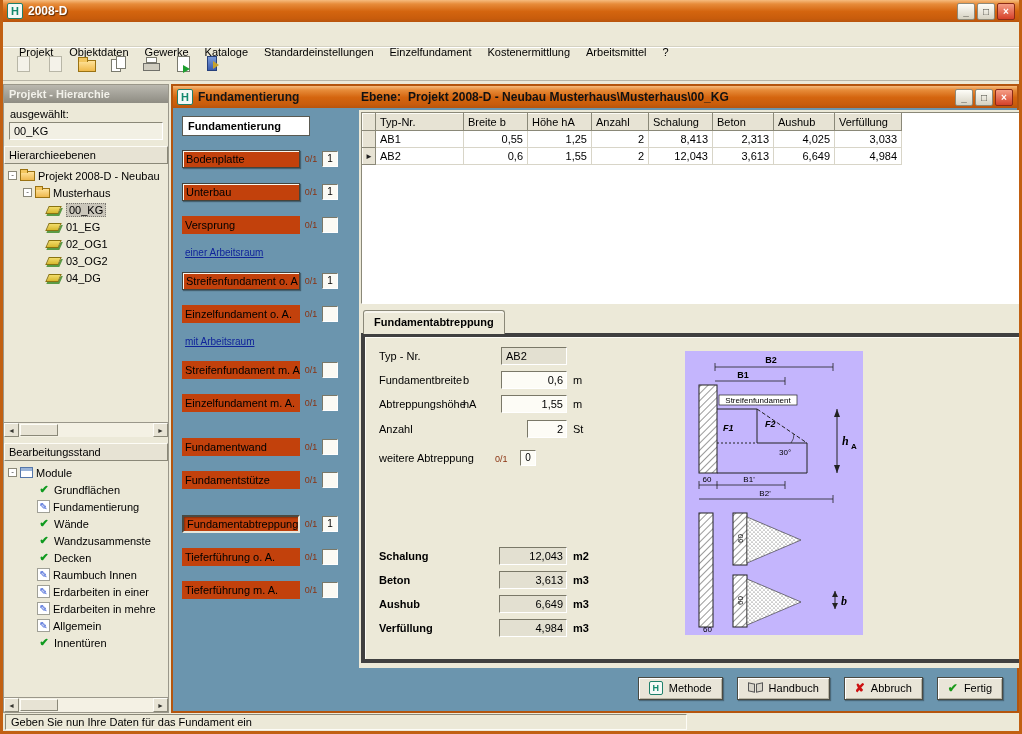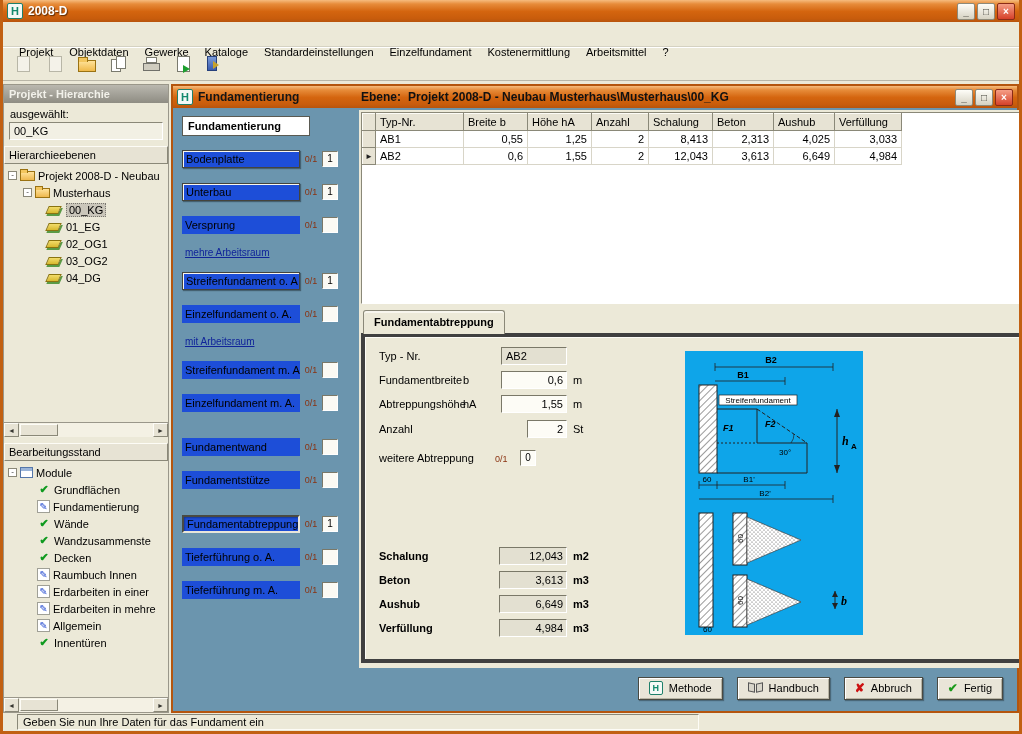--- a/index.html
+++ b/index.html
@@ -70,21 +70,21 @@
 
 
 .inner-window{position:absolute;left:168px;top:84px;width:848px;height:629px;border:2px solid #b4550e;background:#6b95ae;}
 .iw-title{font-weight:bold;color:#151515;font-size:12px;}
 .iw-level{position:absolute;left:188px;top:4px;display:flex;gap:7px;font-weight:bold;color:#111;font-size:12px;white-space:nowrap;}
 .iw-body{position:absolute;left:0;top:22px;right:0;bottom:0;background:#6b95ae;}
 .sidebar{position:absolute;left:0;top:0;width:185px;bottom:0;padding:8px 0 0 7px;}
 .sb-header{width:128px;background:#fff;border:1px solid #5a5a52;font-weight:bold;padding:3px 5px;margin:0 0 6px 2px;}
 .sb-row{display:flex;align-items:center;margin:13px 6px 0 2px;height:20px;}
 .sb-row.gap{margin-top:24px;}
-.sb-btn{width:118px;background:#1d4ed8;padding:3px;font-size:11px;white-space:nowrap;overflow:hidden;flex:0 0 118px;}
+.sb-btn{width:118px;background:#c2410c;padding:3px;font-size:11px;white-space:nowrap;overflow:hidden;flex:0 0 118px;}
 .sb-btn.active{border:1px solid #44443c;box-shadow:inset 1px 1px 0 #f8f6ee,1px 1px 1px rgba(0,0,0,.35);padding:2px 3px;}
 .sb-btn.pressed{border:2px solid;border-color:#4a4a42 #e8e6da #e8e6da #4a4a42;box-shadow:inset 1px 1px 2px rgba(0,0,0,.3);padding:1px 3px;}
 .sb-count{width:22px;text-align:center;font-size:9px;color:#8a3210;}
 .sb-box{width:16px;height:16px;background:#fbfaf4;border:1px solid;border-color:#7a7868 #fff #fff #7a7868;font-size:10px;text-align:center;line-height:14px;}
 .sb-sep{margin:12px 0 0 5px;font-size:10px;color:#10249a;text-decoration:underline;}
 
 .content{position:absolute;left:186px;top:2px;width:792px;height:558px;background:#ece9d8;}
 .grid-area{position:absolute;left:2px;top:2px;right:2px;height:192px;background:#fff;border:1px solid;border-color:#8a8878 #fff #fff #8a8878;}
 table.grid{border-collapse:collapse;table-layout:fixed;width:539px;}
 .grid th,.grid td{height:17px;padding:0 4px;font-weight:normal;overflow:hidden;white-space:nowrap;font-size:11px;}
@@ -103,39 +103,39 @@
 .fsym{position:absolute;left:98px;top:3px;}
 .finput{position:absolute;left:136px;top:0;width:66px;height:18px;background:#fdfcf6;border:1px solid;border-color:#7a7868 #fff #fff #7a7868;text-align:right;padding:2px 3px 0 0;}
 .finput.ro{background:#e3e0d1;}
 .finput.left{text-align:left;padding-left:4px;}
 .finput.narrow{left:162px;width:40px;}
 .finput.res{left:134px;width:68px;background:#e3e0d1;}
 .funit{position:absolute;left:208px;top:3px;}
 .frow.bold .flabel,.frow.bold .funit{font-weight:bold;}
 .fcount{position:absolute;left:130px;top:5px;font-size:9px;color:#8a3210;}
 .fsmall{position:absolute;left:155px;top:1px;width:16px;height:16px;background:#fdfcf6;border:1px solid;border-color:#7a7868 #fff #fff #7a7868;text-align:center;font-size:10px;line-height:14px;}
-.diagram{position:absolute;left:320px;top:14px;width:178px;height:284px;background:#0ea5e9;}
+.diagram{position:absolute;left:320px;top:14px;width:178px;height:284px;background:#c4b5fd;}
 .dim{stroke:#222;stroke-width:.8;}
 .dlab{font:bold 9px "Liberation Sans",sans-serif;}
 .dsmall{font:8px "Liberation Sans",sans-serif;}
 .dbold{font:italic bold 9px "Liberation Sans",sans-serif;}
 .dha{font:italic bold 12px "Liberation Serif",serif;}
 .dhasub{font:bold 8px "Liberation Sans",sans-serif;}
 
 .btn-strip{position:absolute;left:2px;right:2px;top:562px;height:36px;display:flex;align-items:center;justify-content:flex-end;gap:14px;padding-right:12px;}
 .xbtn{display:flex;align-items:center;gap:6px;height:23px;padding:0 10px;background:#e9e5d8;border:1px solid #4a4a42;box-shadow:inset 1px 1px 0 #fff,inset -1px -1px 0 #b8b4a4,1px 1px 1px rgba(0,0,0,.3);}
 .ic-abort{color:#cc1111;font-weight:bold;font-size:12px;line-height:12px;}
 .ic-done{color:#1a9a1a;font-weight:bold;font-size:12px;line-height:12px;}
 .ic-book{position:relative;width:15px;height:11px;}
 .ic-book i{position:absolute;top:0;width:7px;height:9px;background:#d8d5ca;border:1px solid #555;}
 .ic-book i:first-child{left:0;transform:skewY(12deg);}
 .ic-book i:last-child{right:0;transform:skewY(-12deg);}
 
 
-.statusbar{position:absolute;left:12px;right:0;bottom:0;height:18px;background:#ece9d8;display:flex;gap:2px;padding:1px 2px;}
+.statusbar{position:absolute;left:0;right:0;bottom:0;height:18px;background:#ece9d8;display:flex;gap:2px;padding:1px 2px;}
 .sb-panel{border:1px solid;border-color:#8a8878 #fdfcf6 #fdfcf6 #8a8878;padding:1px 5px;line-height:13px;white-space:nowrap;overflow:hidden;}
 .sb-panel.left{width:682px;}
 .sb-panel.right{flex:1;}
 </style>
 </head>
 <body>
 
 <div class="app">
 
   <div class="titlebar">
@@ -325,21 +325,21 @@
         <div class="sb-row">
           <div class="sb-btn active">Unterbau</div>
           <span class="sb-count">0/1</span>
           <span class="sb-box">1</span>
         </div>
         <div class="sb-row">
           <div class="sb-btn">Versprung</div>
           <span class="sb-count">0/1</span>
           <span class="sb-box"></span>
         </div>
-        <div class="sb-sep">mehre Arbeitsraum</div>
+        <div class="sb-sep">einer Arbeitsraum</div>
         <div class="sb-row">
           <div class="sb-btn active">Streifenfundament o. A.</div>
           <span class="sb-count">0/1</span>
           <span class="sb-box">1</span>
         </div>
         <div class="sb-row">
           <div class="sb-btn">Einzelfundament o. A.</div>
           <span class="sb-count">0/1</span>
           <span class="sb-box"></span>
         </div>

